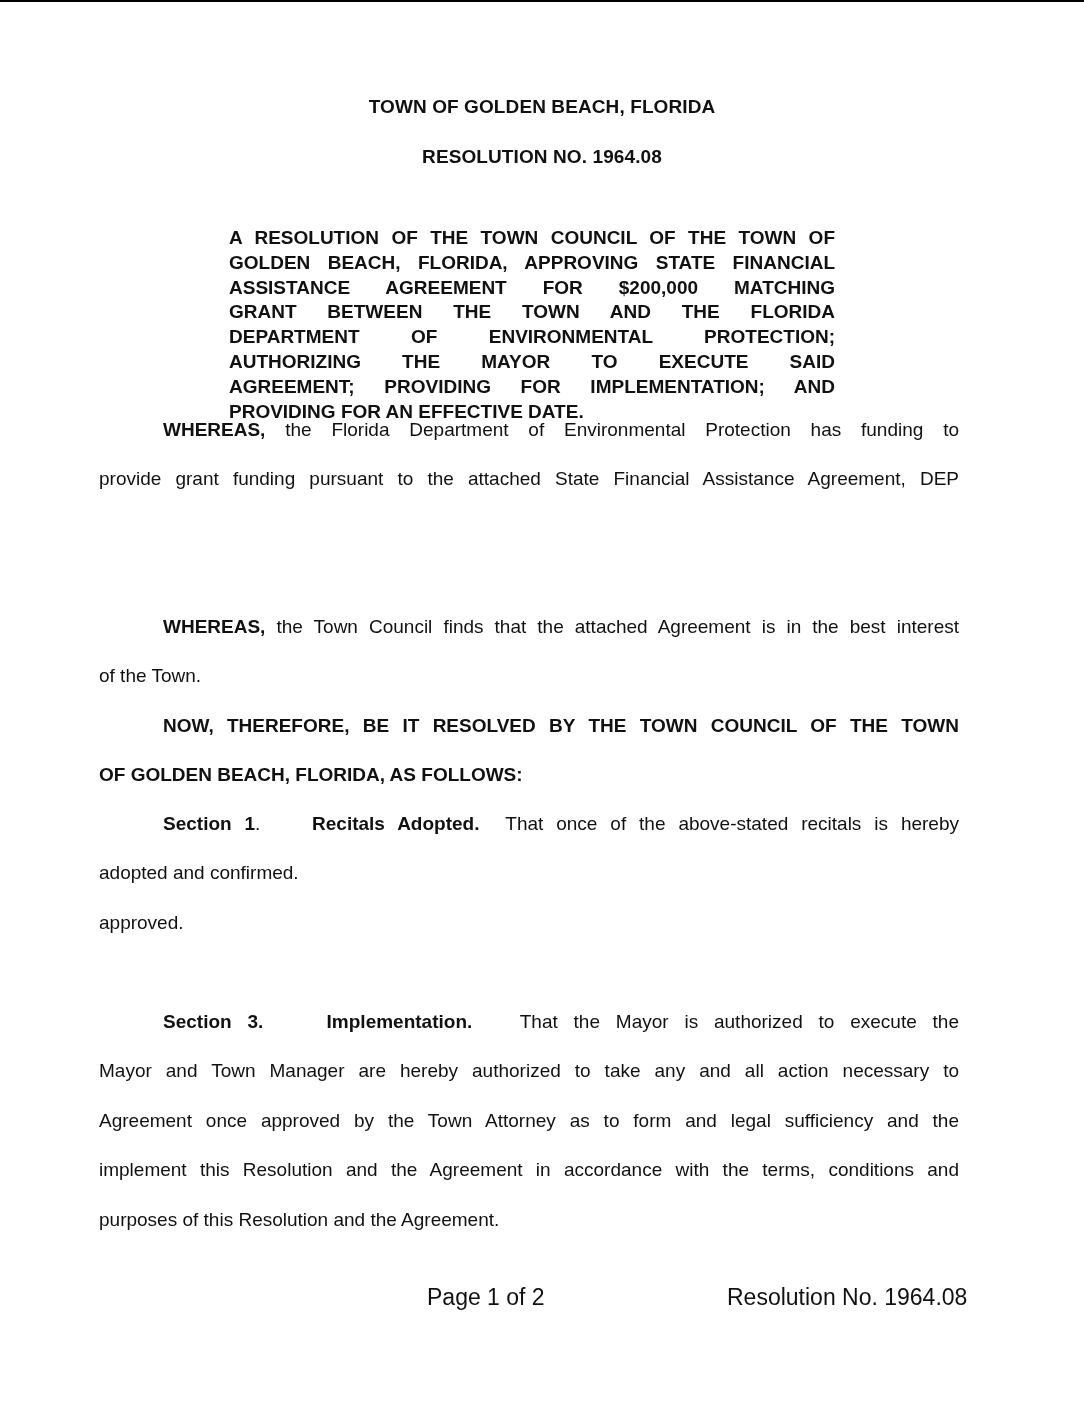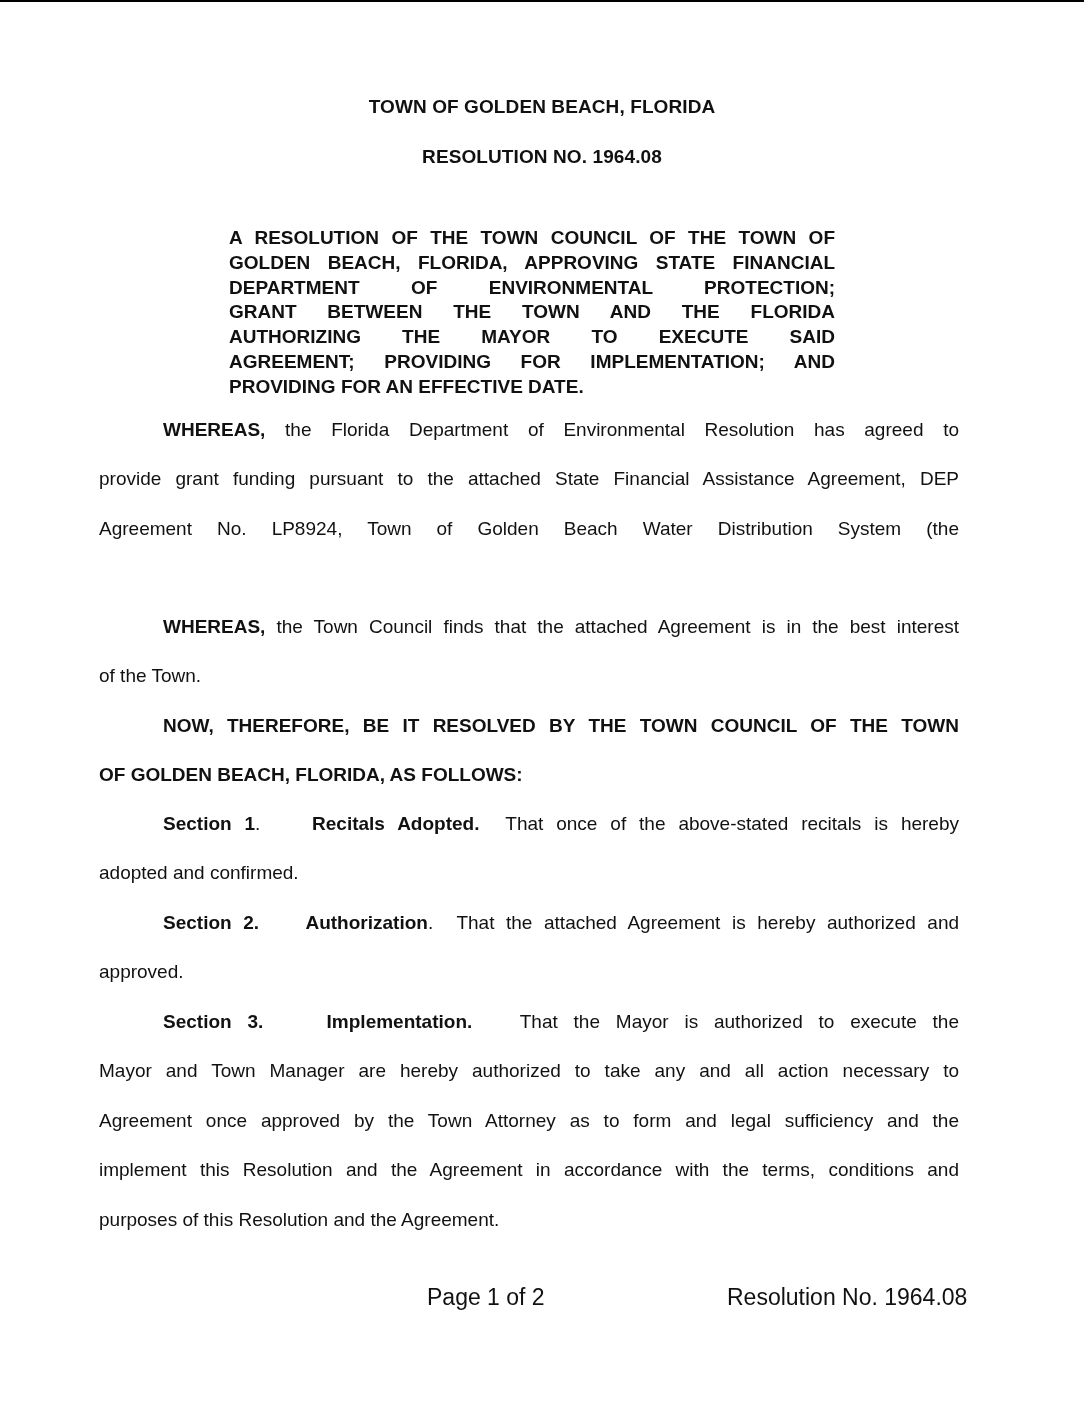--- a/index.html
+++ b/index.html
@@ -96,50 +96,49 @@
 
   <div class="center-line" style="top:79px;">TOWN OF GOLDEN BEACH, FLORIDA</div>
 
   <div class="center-line" style="top:129px;">
     <span>RESOLUTION NO. </span><span class="u">1964.08</span>
   </div>
 
   <div class="caption">
     <span class="line">A RESOLUTION OF THE TOWN COUNCIL OF THE TOWN OF</span>
     <span class="line">GOLDEN BEACH, FLORIDA, APPROVING STATE FINANCIAL</span>
+    <span class="line">ASSISTANCE AGREEMENT FOR $200,000 MATCHING</span>
+    <span class="line">GRANT BETWEEN THE TOWN AND THE FLORIDA</span>
     <span class="line">DEPARTMENT OF ENVIRONMENTAL PROTECTION;</span>
-    <span class="line">GRANT BETWEEN THE TOWN AND THE FLORIDA</span>
     <span class="line">AUTHORIZING THE MAYOR TO EXECUTE SAID</span>
     <span class="line">AGREEMENT; PROVIDING FOR IMPLEMENTATION; AND</span>
     <span class="line last">PROVIDING FOR AN EFFECTIVE DATE.</span>
   </div>
 
   <div class="para" style="top:388px;">
-    <span class="line indent"><span class="b">WHEREAS,</span><span> the Florida Department of Environmental Resolution has agreed to</span></span>
+    <span class="line indent"><span class="b">WHEREAS,</span><span> the Florida Department of Environmental Protection has funding to</span></span>
     <span class="line">provide grant funding pursuant to the attached State Financial Assistance Agreement, DEP</span>
-    <span class="line">Agreement No. LP8924, Town of Golden Beach Water Distribution System (the</span>
   </div>
 
   <div class="para" style="top:585px;">
     <span class="line indent"><span class="b">WHEREAS,</span><span> the Town Council finds that the attached Agreement is in the best interest</span></span>
     <span class="line last">of the Town.</span>
   </div>
 
   <div class="para b" style="top:684px;">
     <span class="line indent">NOW, THEREFORE, BE IT RESOLVED BY THE TOWN COUNCIL OF THE TOWN</span>
     <span class="line last">OF GOLDEN BEACH, FLORIDA, AS FOLLOWS:</span>
   </div>
 
   <div class="para" style="top:782px;">
     <span class="line indent"><span class="b u">Section 1</span><span>.</span>&nbsp;&nbsp;&nbsp;&nbsp;<span class="b u">Recitals Adopted.</span><span></span>&nbsp;&nbsp;<span>That once of the above-stated recitals is hereby</span></span>
     <span class="line last">adopted and confirmed.</span>
   </div>
 
   <div class="para" style="top:881px;">
-    <span class="line indent"><span class="b u">Section 2.</span><span></span>&nbsp;&nbsp;&nbsp;&nbsp;<span class="b u">Authorization</span><span>.</span>&nbsp;&nbsp;<span>That the attached Agreement is hereby authorized and</span></span>
     <span class="line last">approved.</span>
   </div>
 
   <div class="para" style="top:980px;">
     <span class="line indent"><span class="b u">Section 3.</span><span></span>&nbsp;&nbsp;&nbsp;&nbsp;<span class="b u">Implementation.</span><span></span>&nbsp;&nbsp;&nbsp;<span>That the Mayor is authorized to execute the</span></span>
     <span class="line">Mayor and Town Manager are hereby authorized to take any and all action necessary to</span>
     <span class="line">Agreement once approved by the Town Attorney as to form and legal sufficiency and the</span>
     <span class="line">implement this Resolution and the Agreement in accordance with the terms, conditions and</span>
     <span class="line last">purposes of this Resolution and the Agreement.</span>
   </div>

